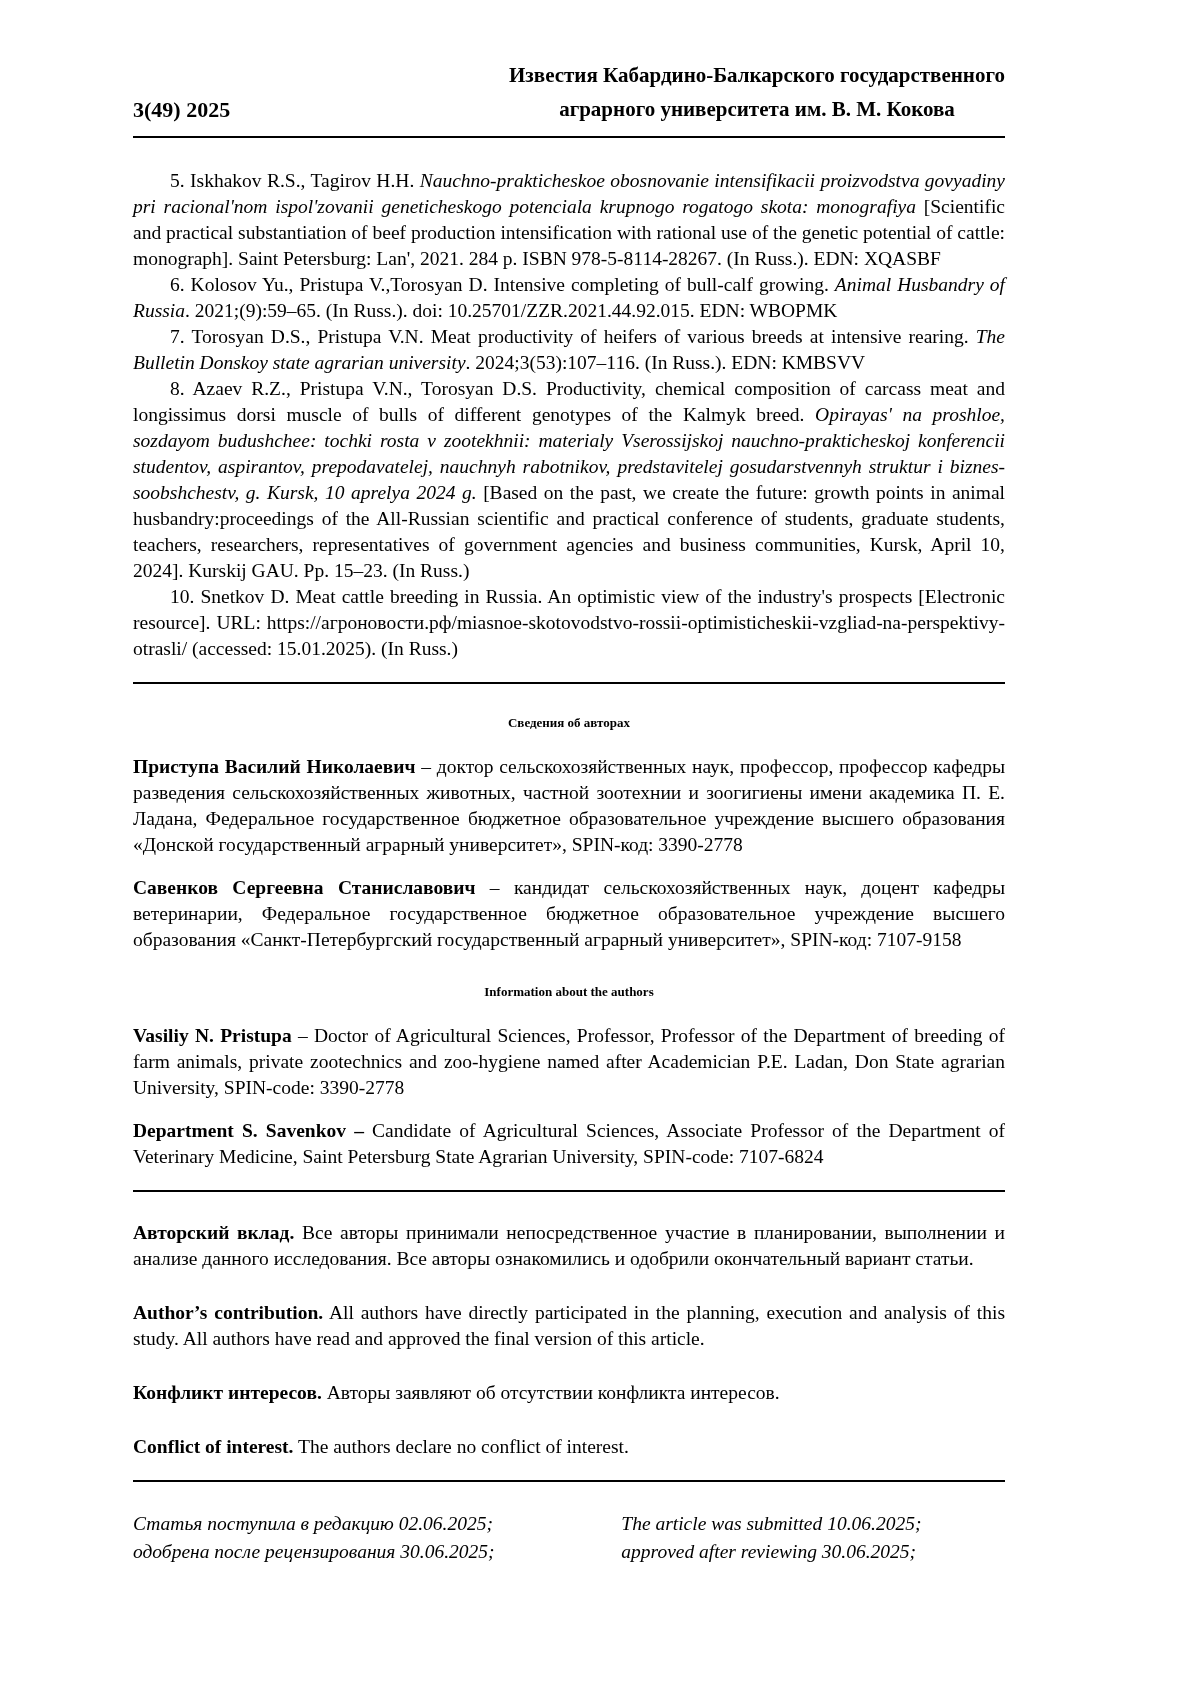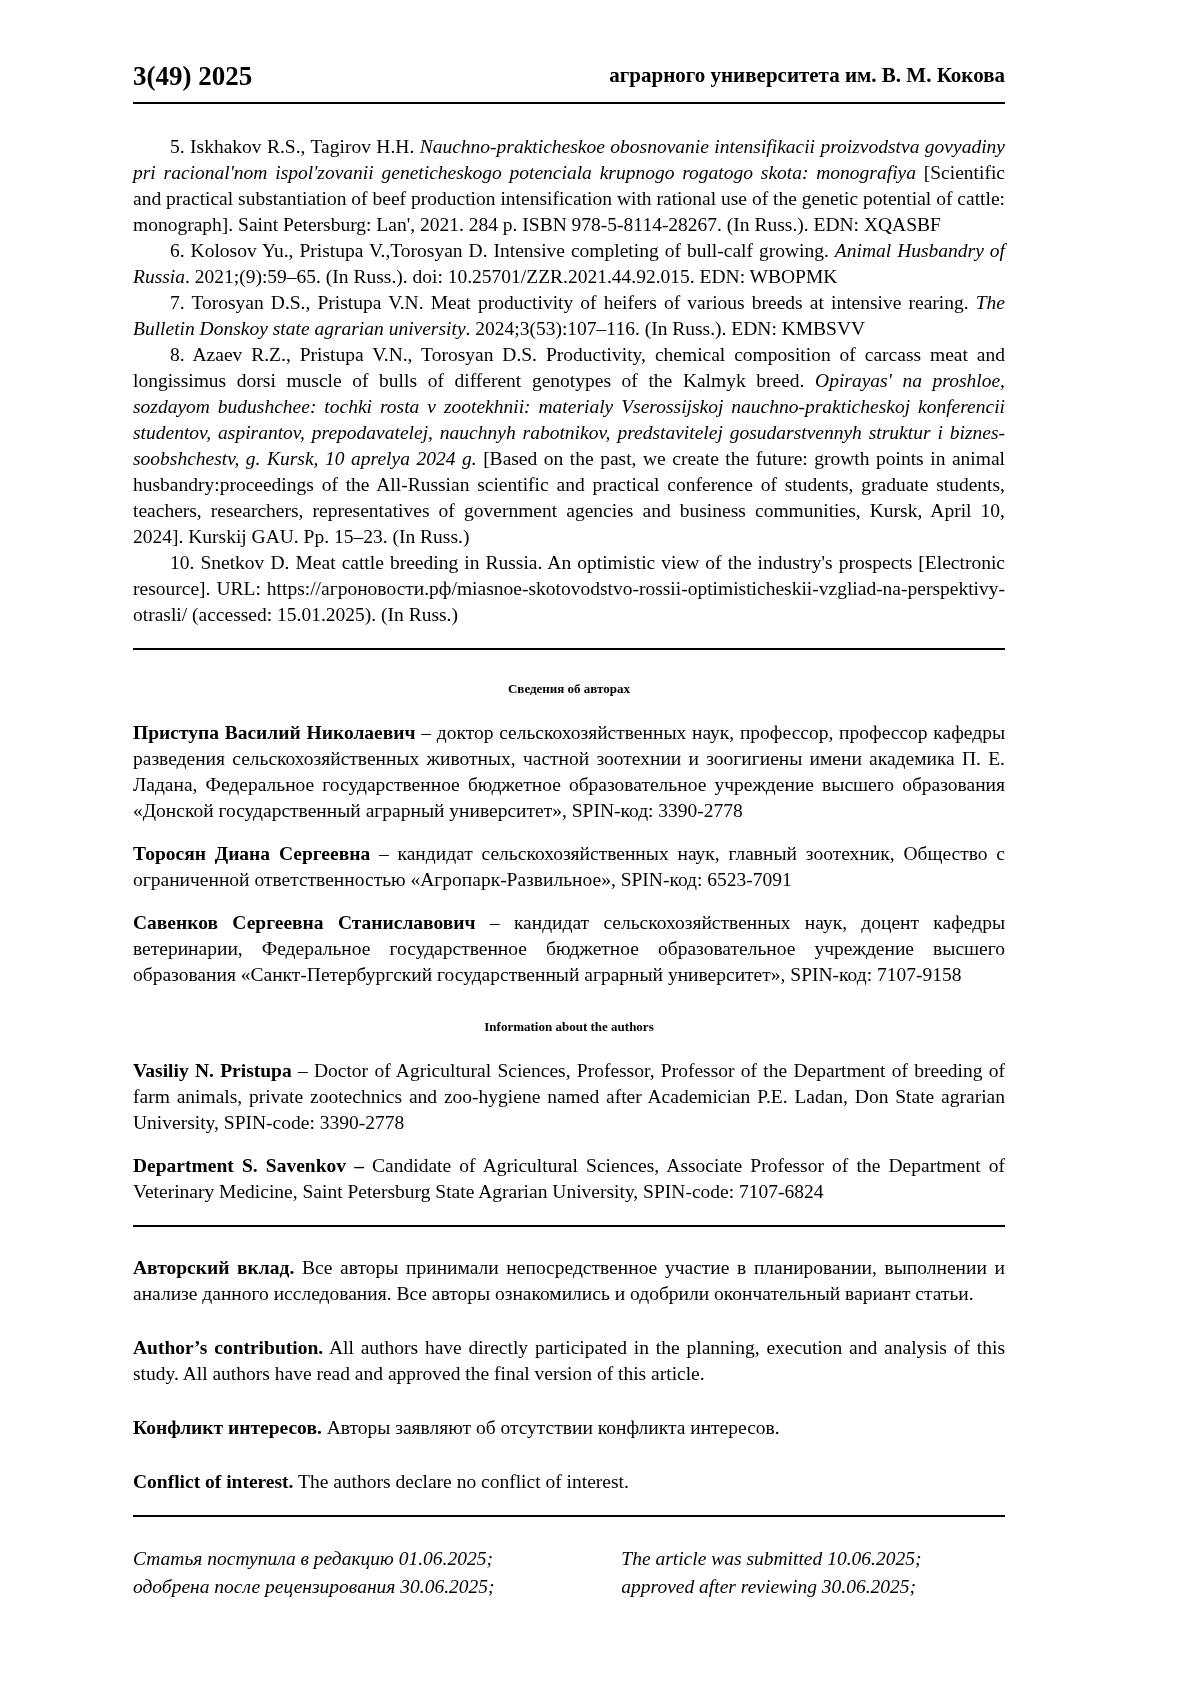--- a/index.html
+++ b/index.html
@@ -23,21 +23,21 @@
   
   .header-row {
     display: flex;
     align-items: flex-end;
     justify-content: space-between;
     border-bottom: 2.5px solid #000;
     padding-bottom: 10px;
   }
   .issue {
     font-weight: bold;
-    font-size: 27px;
+    font-size: 22px;
     white-space: nowrap;
     padding-bottom: 3px;
   }
   .jtitle {
     font-weight: bold;
     font-size: 21px;
     line-height: 34px;
     text-align: center;
     flex: 0 0 auto;
   }
@@ -81,39 +81,39 @@
 </style>
 </head>
 <body>
 
 <div class="page">
 
   <header>
     <div class="header-row">
       <div class="issue">3(49) 2025</div>
       <div class="jtitle">
+        <div>Известия Кабардино-Балкарского государственного</div>
         <div>аграрного университета им. В. М. Кокова</div>
       </div>
     </div>
   </header>
 
   <section class="refs">
     <p class="ref"><span>5.  Iskhakov R.S., Tagirov H.H. </span><span class="i">Nauchno-prakticheskoe obosnovanie intensifikacii proizvodstva govyadiny pri racional'nom ispol'zovanii geneticheskogo potenciala krupnogo rogatogo skota: monografiya</span><span> [Scientific and practical substantiation of beef production intensification with rational use of the genetic potential of cattle: monograph]. Saint Petersburg: Lan', 2021. 284 p. ISBN 978-5-8114-28267. (In Russ.). EDN: XQASBF</span></p>
     <p class="ref"><span>6.  Kolosov Yu., Pristupa V.,Torosyan D. Intensive completing of bull-calf growing. </span><span class="i">Animal Husbandry of Russia</span><span>. 2021;(9):59–65. (In Russ.). doi: 10.25701/ZZR.2021.44.92.015. EDN: WBOPMK</span></p>
     <p class="ref"><span>7.  Torosyan D.S., Pristupa V.N. Meat productivity of heifers of various breeds at intensive rearing. </span><span class="i">The Bulletin Donskoy state agrarian university</span><span>. 2024;3(53):107–116. (In Russ.). EDN: KMBSVV</span></p>
     <p class="ref"><span>8.  Azaev R.Z., Pristupa V.N., Torosyan D.S. Productivity, chemical composition of carcass meat and longissimus dorsi muscle of bulls of different genotypes of the Kalmyk breed. </span><span class="i">Opirayas' na proshloe, sozdayom budushchee: tochki rosta v zootekhnii: materialy Vserossijskoj nauchno-prakticheskoj konferencii studentov, aspirantov, prepodavatelej, nauchnyh rabotnikov, predstavitelej gosudarstvennyh struktur i biznes-soobshchestv, g. Kursk, 10 aprelya 2024 g.</span><span> [Based on the past, we create the future: growth points in animal husbandry:proceedings of the All-Russian scientific and practical conference of students, graduate students, teachers, researchers, representatives of government agencies and business communities, Kursk, April 10, 2024]. Kurskij GAU. Pp. 15–23. (In Russ.)</span></p>
     <p class="ref"><span>10. Snetkov D. Meat cattle breeding in Russia. An optimistic view of the industry's prospects [Electronic resource]. URL: https://агроновости.рф/miasnoe-skotovodstvo-rossii-optimisticheskii-vzgliad-na-perspektivy-otrasli/ (accessed: 15.01.2025). (In Russ.)</span></p>
   </section>
 
   <hr class="divider">
 
   <section>
     <h2 class="center-head">Сведения об авторах</h2>
     <p class="para"><span class="b">Приступа Василий Николаевич</span><span> – доктор сельскохозяйственных наук, профессор, профессор кафедры разведения сельскохозяйственных животных, частной зоотехнии и зоогигиены имени академика П. Е. Ладана, Федеральное государственное бюджетное образовательное учреждение высшего образования «Донской государственный аграрный университет», SPIN-код: 3390-2778</span></p>
-    <p class="para"><span class="b">Торосян Диана Сергеевна</span><span> – кандидат сельскохозяйственных наук, главный зоотехник, Общество с ограниченной ответственностью «Агропарк-Развильное», SPIN-код: 6523-7091</span></p>
     <p class="para"><span class="b">Савенков Сергеевна Станиславович</span><span> – кандидат сельскохозяйственных наук, доцент кафедры ветеринарии, Федеральное государственное бюджетное образовательное учреждение высшего образования «Санкт-Петербургский государственный аграрный университет», SPIN-код: 7107-9158</span></p>
   </section>
 
   <section>
     <h2 class="center-head">Information about the authors</h2>
     <p class="para"><span class="b">Vasiliy N. Pristupa</span><span> – Doctor of Agricultural Sciences, Professor, Professor of the Department of breeding of farm animals, private zootechnics and zoo-hygiene named after Academician P.E. Ladan, Don State agrarian University, SPIN-code: 3390-2778</span></p>
     <p class="para"><span class="b">Department S. Savenkov –</span><span> Candidate of Agricultural Sciences, Associate Professor of the Department of Veterinary Medicine, Saint Petersburg State Agrarian University, SPIN-code: 7107-6824</span></p>
   </section>
 
   <hr class="divider">
@@ -122,21 +122,21 @@
     <p class="para"><span class="b">Авторский вклад.</span><span> Все авторы принимали непосредственное участие в планировании, выполнении и анализе данного исследования. Все авторы ознакомились и одобрили окончательный вариант статьи.</span></p>
     <p class="para"><span class="b">Author’s contribution.</span><span> All authors have directly participated in the planning, execution and analysis of this study. All authors have read and approved the final version of this article.</span></p>
     <p class="para"><span class="b">Конфликт интересов.</span><span> Авторы заявляют об отсутствии конфликта интересов.</span></p>
     <p class="para"><span class="b">Conflict of interest.</span><span> The authors declare no conflict of interest.</span></p>
   </section>
 
   <hr class="divider">
 
   <section class="dates">
     <div class="dates-col-left">
-      <div class="date-line">Статья поступила в редакцию 01.06.2025;</div>
+      <div class="date-line">Статья поступила в редакцию 02.06.2025;</div>
       <div class="date-line">одобрена после рецензирования 30.06.2025;</div>
 
     </div>
     <div class="dates-col-right">
       <div class="date-line">The article was submitted 10.06.2025;</div>
       <div class="date-line">approved after reviewing 30.06.2025;</div>
 
     </div>
   </section>
 

